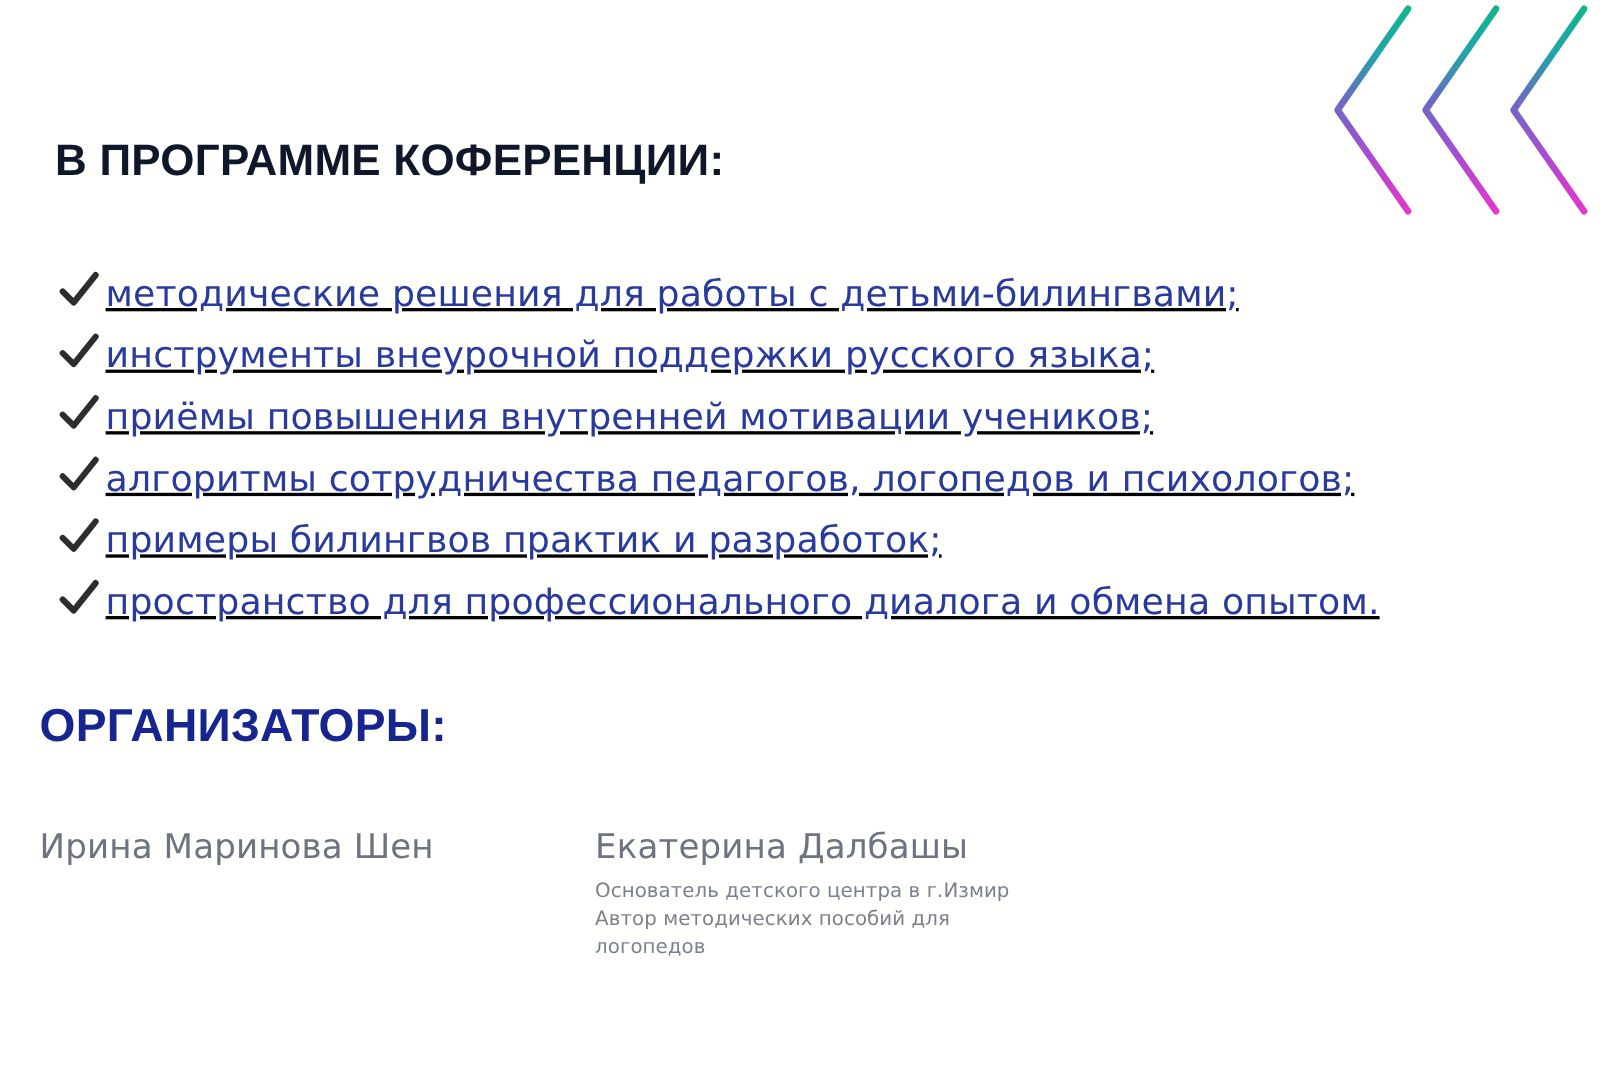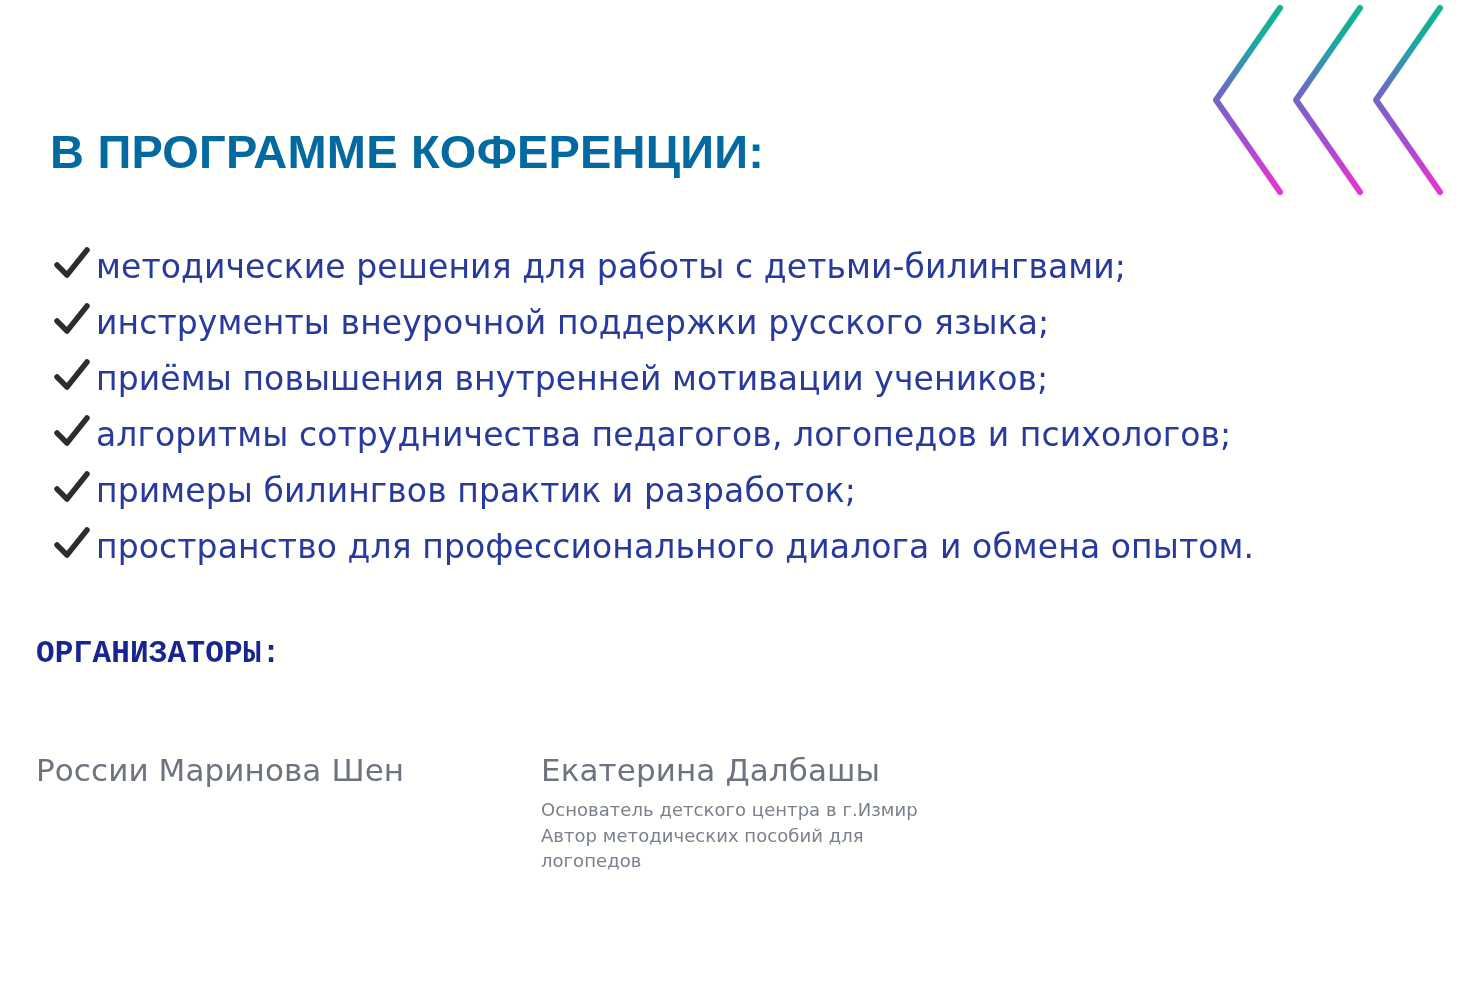--- a/index.html
+++ b/index.html
@@ -37,55 +37,56 @@
     display: block;
     width: 100%;
     height: 100%;
   }
 
   
   .program-title {
     position: absolute;
     left: 50px;
     top: 124px;
-    font-size: 47px;
+    font-size: 40px;
     font-weight: bold;
     letter-spacing: 0.2px;
-    color: #0369a1;
+    color: #0f172a;
     white-space: nowrap;
     font-family: "Liberation Sans", "DejaVu Sans", sans-serif;
   }
 
   .organizers-title {
     position: absolute;
     left: 36px;
     top: 636px;
-    font-size: 31px;
+    font-size: 42px;
     font-weight: bold;
     letter-spacing: 0.2px;
     color: #16258f;
     white-space: nowrap;
-    font-family: Liberation Mono, monospace;
+    font-family: Liberation Sans, sans-serif;
   }
 
   
   .program-list {
     position: absolute;
     left: 52px;
     top: 238px;
     width: 1400px;
     list-style: none;
     margin: 0;
     padding: 0;
   }
   .program-item {
     display: flex;
     align-items: baseline;
     height: 56px;
     line-height: 56px;
+    text-decoration: underline;
   }
   .check-icon {
     flex: 0 0 auto;
     width: 40px;
     height: 40px;
     position: relative;
     top: 6px;
     margin-right: 4px;
   }
   .check-icon svg {
@@ -219,21 +220,21 @@
       <span class="item-text">пространство для профессионального диалога и обмена опытом.</span>
     </li>
 
   </ul>
 
   <div class="organizers-title">ОРГАНИЗАТОРЫ:</div>
 
   <div class="organizers-row">
 
     <div class="org-col org-col-0">
-      <div class="org-name">России Маринова Шен</div>
+      <div class="org-name">Ирина Маринова Шен</div>
     </div>
 
     <div class="org-col org-col-1">
       <div class="org-name">Екатерина Далбашы</div>
       <div class="org-desc">Основатель детского центра в г.Измир
 Автор методических пособий для
 логопедов</div>
     </div>
 
 

